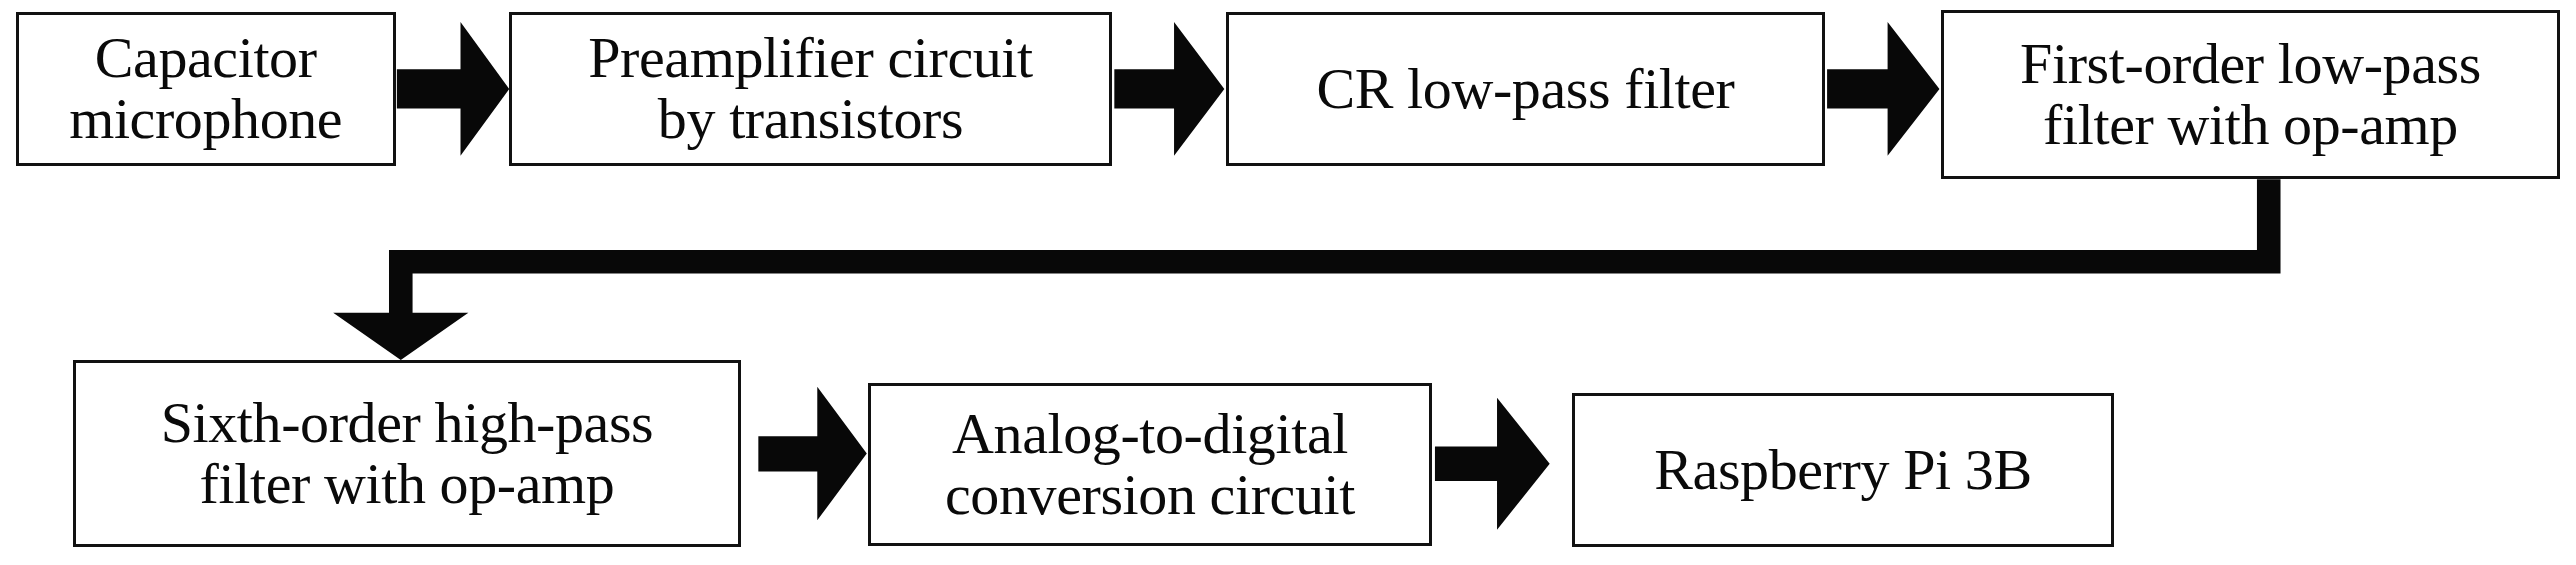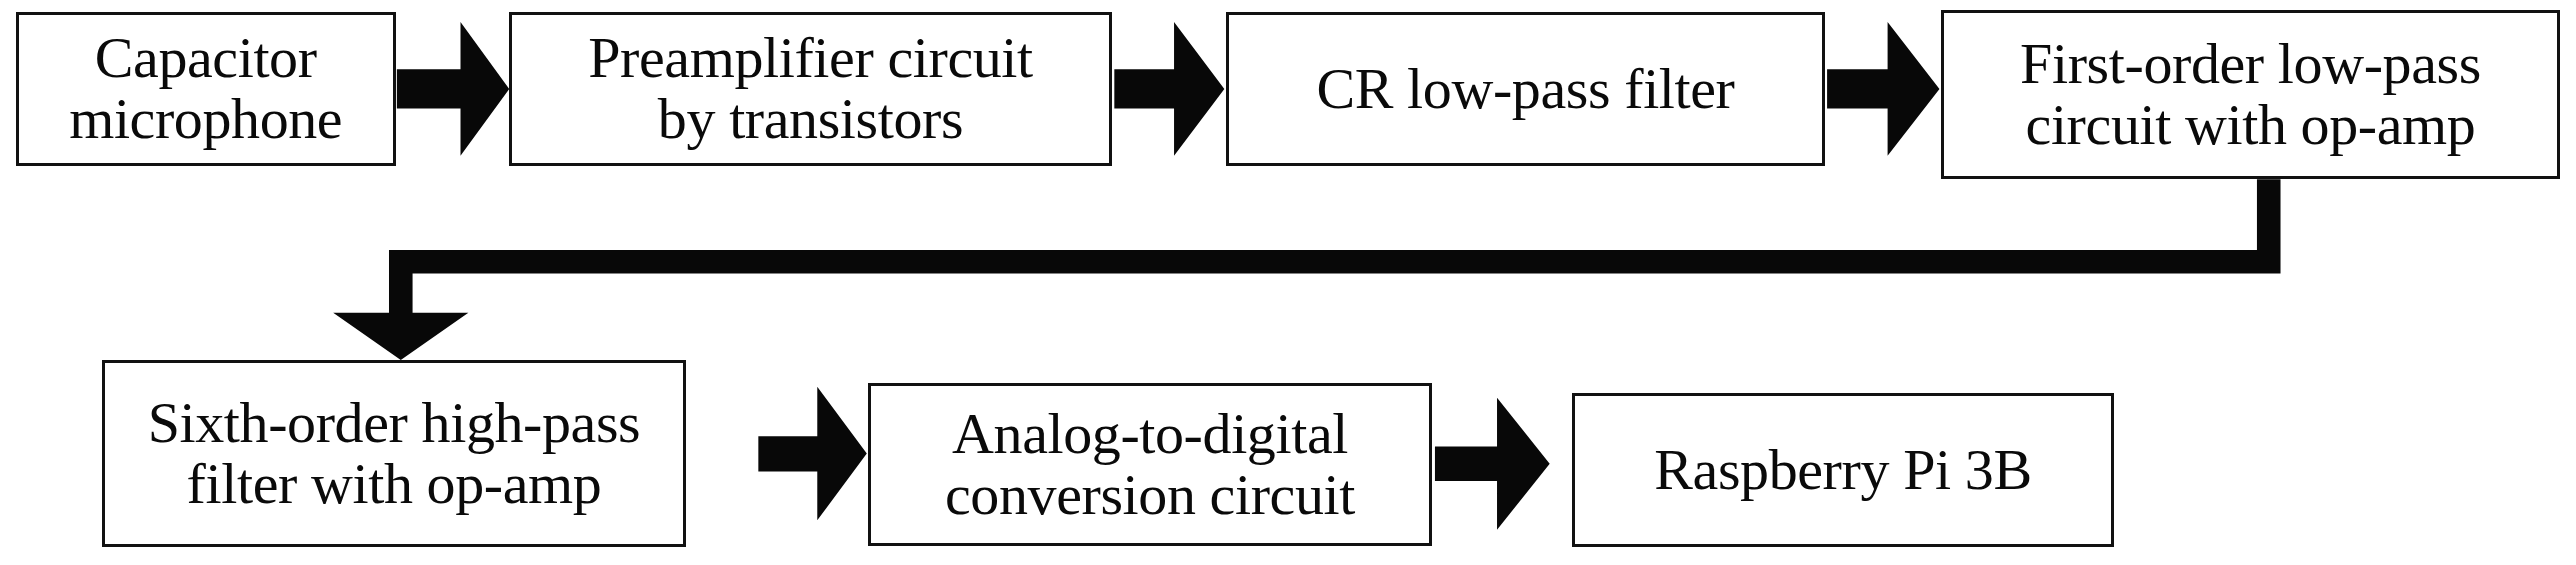--- a/index.html
+++ b/index.html
@@ -61,24 +61,24 @@
     <span class="box-label">CR low-pass filter</span>
   </div>
 
   <div class="flow-box" style="left:509px; top:11.8px; width:603px; height:154px;">
     <span class="box-label">Preamplifier circuit
 by transistors</span>
   </div>
 
   <div class="flow-box" style="left:1941px; top:10.2px; width:619px; height:169px;">
     <span class="box-label">First-order low-pass
-circuit with op-amp</span>
+filter with op-amp</span>
   </div>
 
-  <div class="flow-box" style="left:102px; top:360px; width:584px; height:187px;">
+  <div class="flow-box" style="left:73px; top:360px; width:668px; height:187px;">
     <span class="box-label">Sixth-order high-pass
 filter with op-amp</span>
   </div>
 
   <div class="flow-box" style="left:868px; top:383px; width:564px; height:163px;align-items:center;">
     <span class="box-label">Analog-to-digital
 conversion circuit</span>
   </div>
 
   <div class="flow-box" style="left:1552px; top:393px; width:542px; height:154px;margin-left:20px;">

